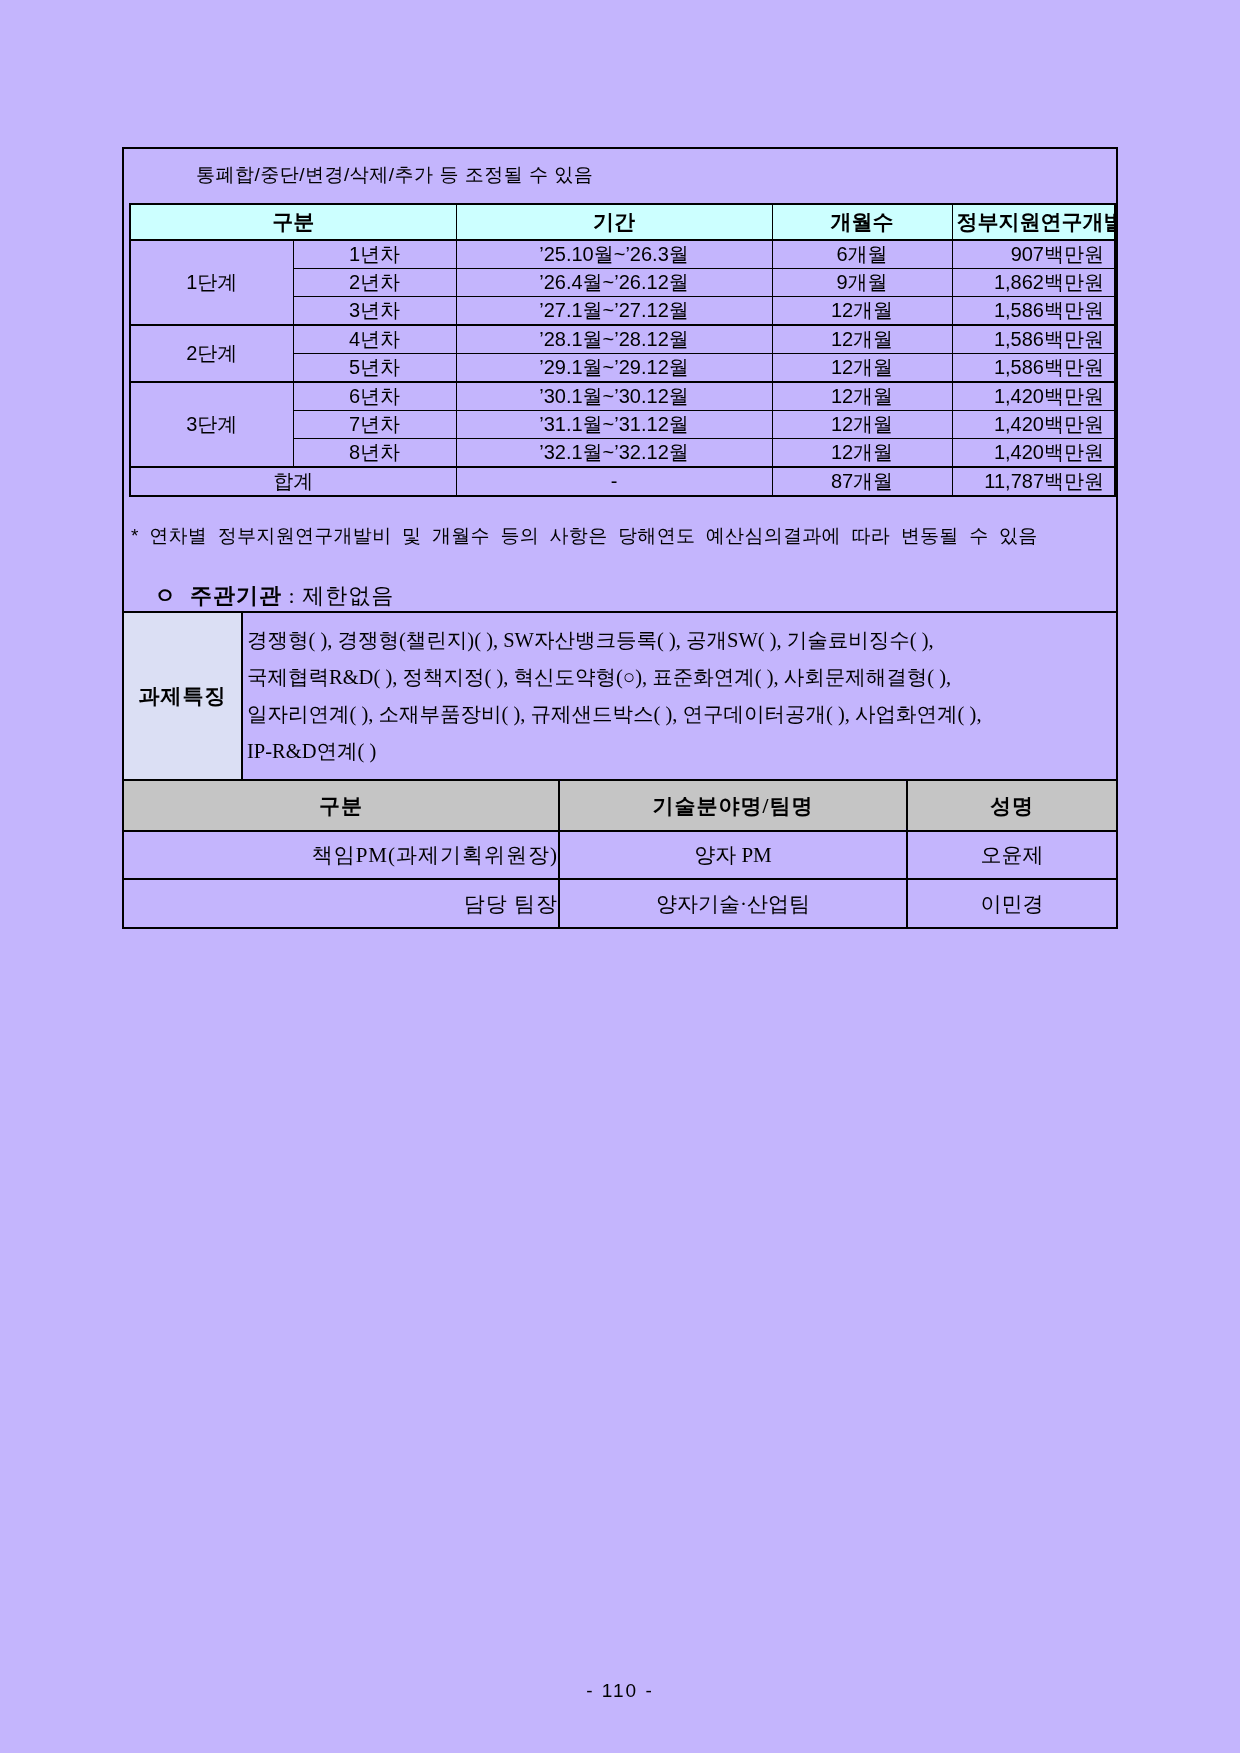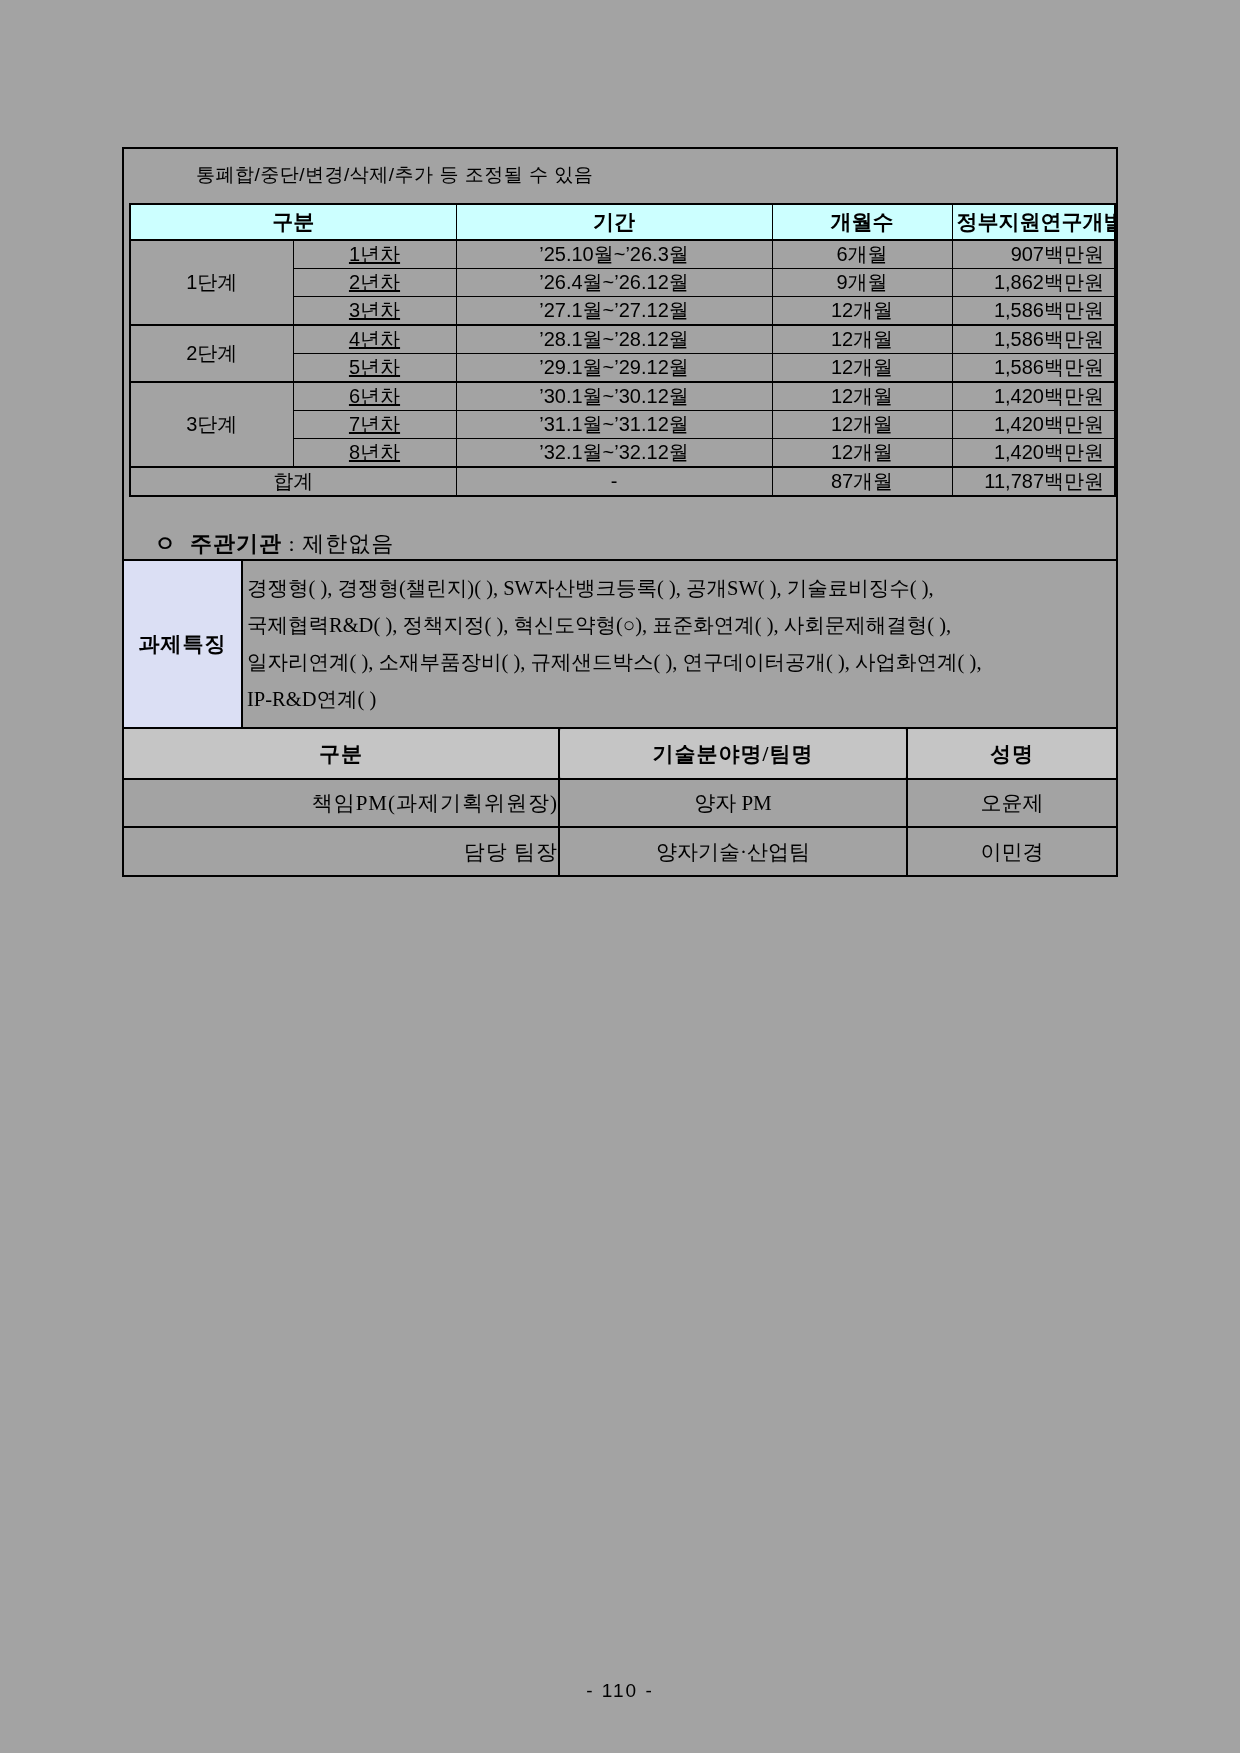--- a/index.html
+++ b/index.html
@@ -1,20 +1,20 @@
 <!DOCTYPE html>
 <html><head>
 <meta charset="utf-8">
 <style>
   * { margin:0; padding:0; box-sizing:border-box; }
   html,body { background:#ffffff; }
   .page {
     position:relative;
     width:1240px; height:1753px;
-    background:#a3a3a3;
+    background:#c4b5fd;
     font-family:"Liberation Sans", sans-serif;
     color:#000;
     overflow:hidden;
   }
   .doc {
     position:absolute; left:122px; top:147px; width:996px;
     border:2px solid #000;
   }
 
   
@@ -37,21 +37,21 @@
     padding:0 4px;
     overflow:hidden; white-space:nowrap;
   }
   .schedule thead th {
     background:#CCFFFF;
     font-weight:bold; font-size:21px;
     height:36px;
     border-bottom:2px solid #000;
   }
   .schedule .col-stage { width:88px; }
-  .schedule .col-year  { width:94px;text-decoration:underline; }
+  .schedule .col-year  { width:94px; }
   .schedule .col-period{ width:316px; }
   .schedule .col-months{ width:180px; }
   .schedule td.budget { text-align:right; padding-right:10px; }
   .schedule tr.group-start td { border-top:2px solid #000; }
   .schedule tr.total-row td { border-top:2px solid #000; }
 
   .footnote {
     margin:26px 2px 0 7px;
     font-size:19px; letter-spacing:0.3px; word-spacing:5px;
     white-space:nowrap;
@@ -197,20 +197,21 @@
         </tr>
         <tr class="total-row">
           <td colspan="2">합계</td>
           <td>-</td>
           <td>87개월</td>
           <td class="budget">11,787백만원</td>
         </tr>
       </tbody>
     </table>
 
+    <div class="footnote">* 연차별 정부지원연구개발비 및 개월수 등의 사항은 당해연도 예산심의결과에 따라 변동될 수 있음</div>
 
     <div class="org-line"><span class="marker">ㅇ</span>&nbsp;&nbsp;<span class="org-label">주관기관</span>&nbsp;<span>:</span>&nbsp;<span>제한없음</span></div>
 
 
     <table class="type-table">
       <tbody>
       <tr class="row-features">
         <th class="lbl">과제특징</th>
         <td class="features" colspan="2">
           <div>경쟁형( ), 경쟁형(챌린지)( ), SW자산뱅크등록( ), 공개SW(  ), 기술료비징수( ),</div>

